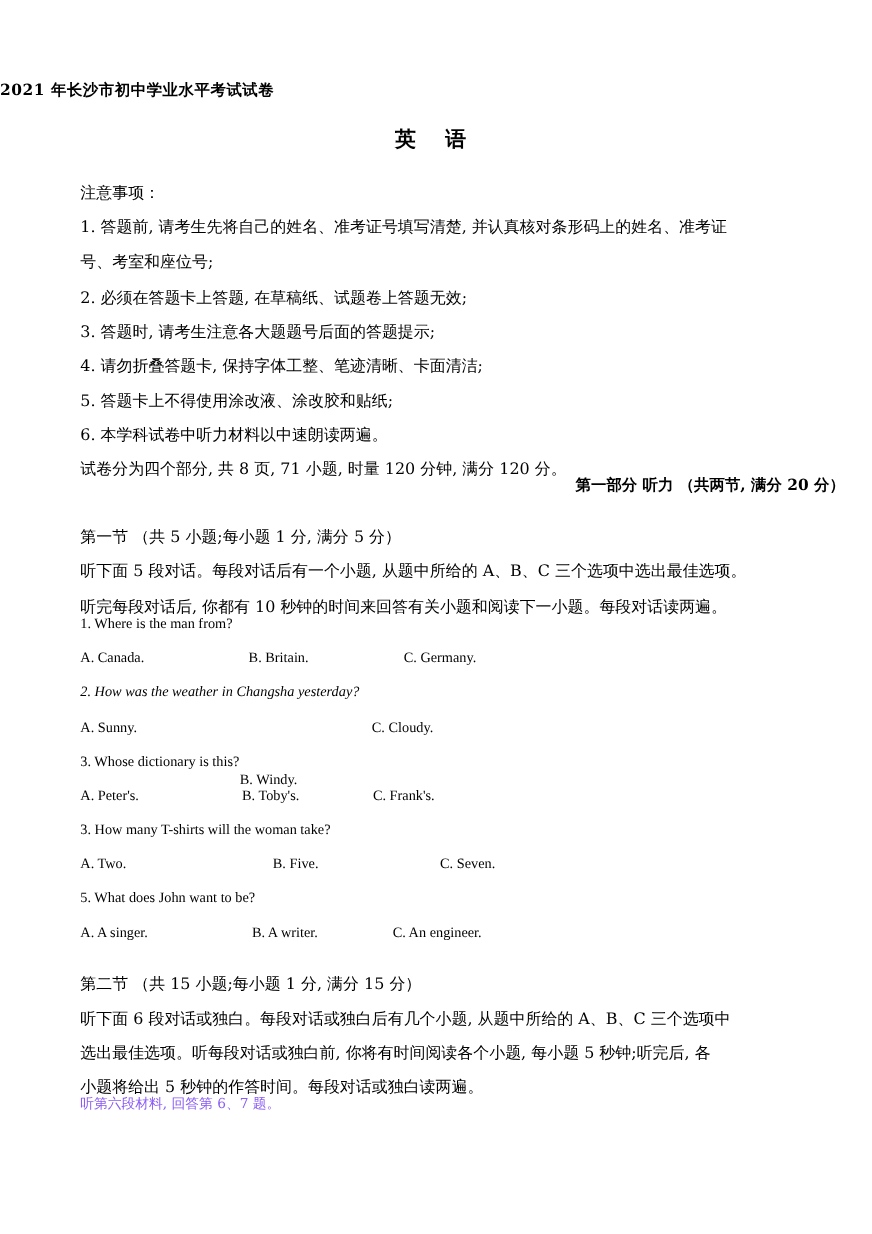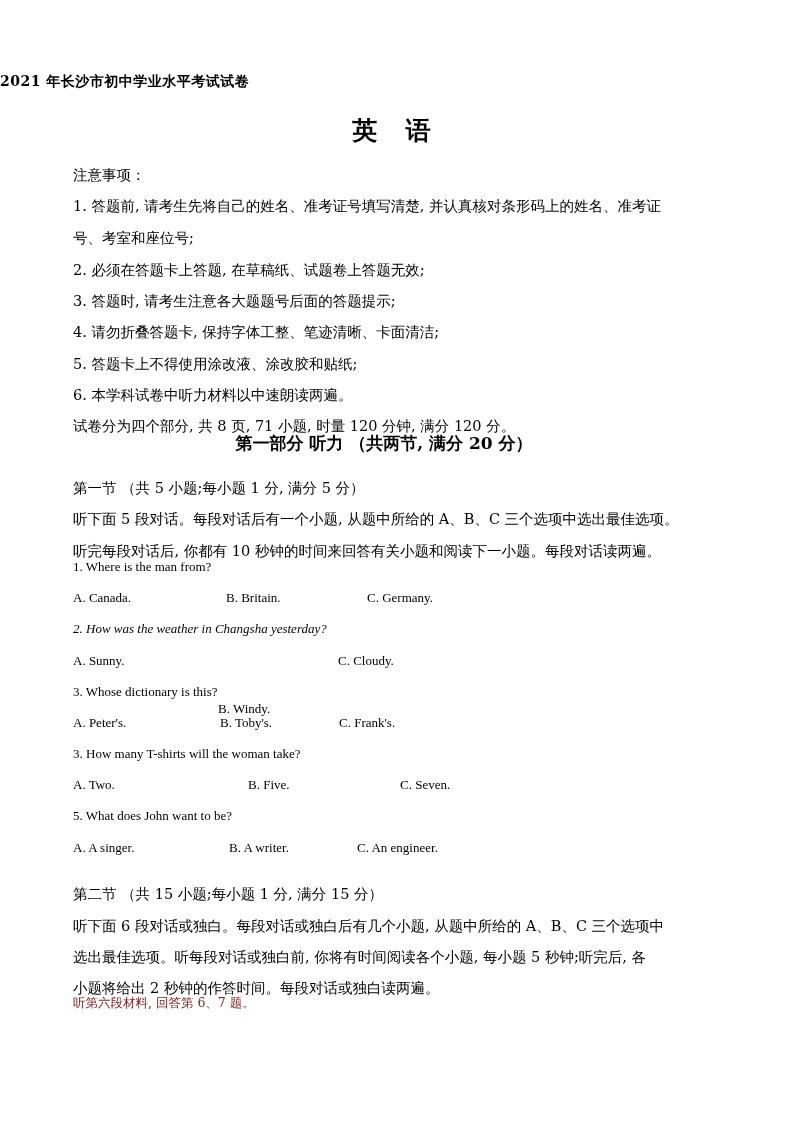--- a/index.html
+++ b/index.html
@@ -1,24 +1,24 @@
 <!DOCTYPE html>
 <html><head>
   <meta charset="utf-8">
   <style>
     html, body { margin: 0; padding: 0; background: #ffffff; }
     body { width: 793px; height: 1122px; position: relative; overflow: hidden; color: #000; font-family: "DejaVu Serif", "Liberation Serif", serif; }
     .line { position: absolute; white-space: nowrap; }
     .title { left: 0; width: 698px; text-align: left; font-weight: bold; font-size: 14px; top: 73px; letter-spacing: 0.5px; }
-    .subject { left: 0; width: 793px; text-align: center; font-weight: bold; font-size: 25px; top: 114px; letter-spacing: 10px; }
+    .subject { left: 0; width: 793px; text-align: center; font-weight: bold; font-size: 19px; top: 114px; letter-spacing: 10px; }
     .b { font-weight: normal; font-size: 14.5px; left: 73px; margin-top: 16px; }
-    .part { left: 0; width: 768px; text-align: center; font-weight: bold; font-size: 17px; }
+    .part { left: 0; width: 768px; text-align: right; font-weight: bold; font-size: 14px; }
     .q { font-family: "Liberation Serif", serif; font-size: 13px; }
     .opt { font-family: "Liberation Serif", serif; font-size: 13px; position: absolute; white-space: nowrap; }
-    .note { font-size: 12.5px; left: 73px; color: #7f1d1d; }
+    .note { font-size: 12.5px; left: 73px; color: #8b5cf6; }
   </style>
 </head>
 <body>
 
 <div>
   <div class="line title">2021 年长沙市初中学业水平考试试卷</div>
   <div class="line subject">英 语</div>
 
   <div class="line b" style="top:150px;">注意事项：</div>
   <div class="line b" style="top:181px;">1. 答题前, 请考生先将自己的姓名、准考证号填写清楚, 并认真核对条形码上的姓名、准考证</div>
@@ -56,15 +56,15 @@
   <div class="opt" style="left:400px; top:777px;">C. Seven.</div>
 
   <div class="line q" style="left:73px; top:808px;">5. What does John want to be?</div>
   <div class="opt" style="left:73px; top:840px;">A. A singer.</div>
   <div class="opt" style="left:229px; top:840px;">B. A writer.</div>
   <div class="opt" style="left:357px; top:840px;">C. An engineer.</div>
 
   <div class="line b" style="top:869px;">第二节 （共 15 小题;每小题 1 分, 满分 15 分）</div>
   <div class="line b" style="top:901px;">听下面 6 段对话或独白。每段对话或独白后有几个小题, 从题中所给的 A、B、C 三个选项中</div>
   <div class="line b" style="top:932px;">选出最佳选项。听每段对话或独白前, 你将有时间阅读各个小题, 每小题 5 秒钟;听完后, 各</div>
-  <div class="line b" style="top:963px;">小题将给出 2 秒钟的作答时间。每段对话或独白读两遍。</div>
+  <div class="line b" style="top:963px;">小题将给出 5 秒钟的作答时间。每段对话或独白读两遍。</div>
   <div class="line note" style="top:995px;">听第六段材料, 回答第 6、7 题。</div>
 </div>
 
 </body></html>

